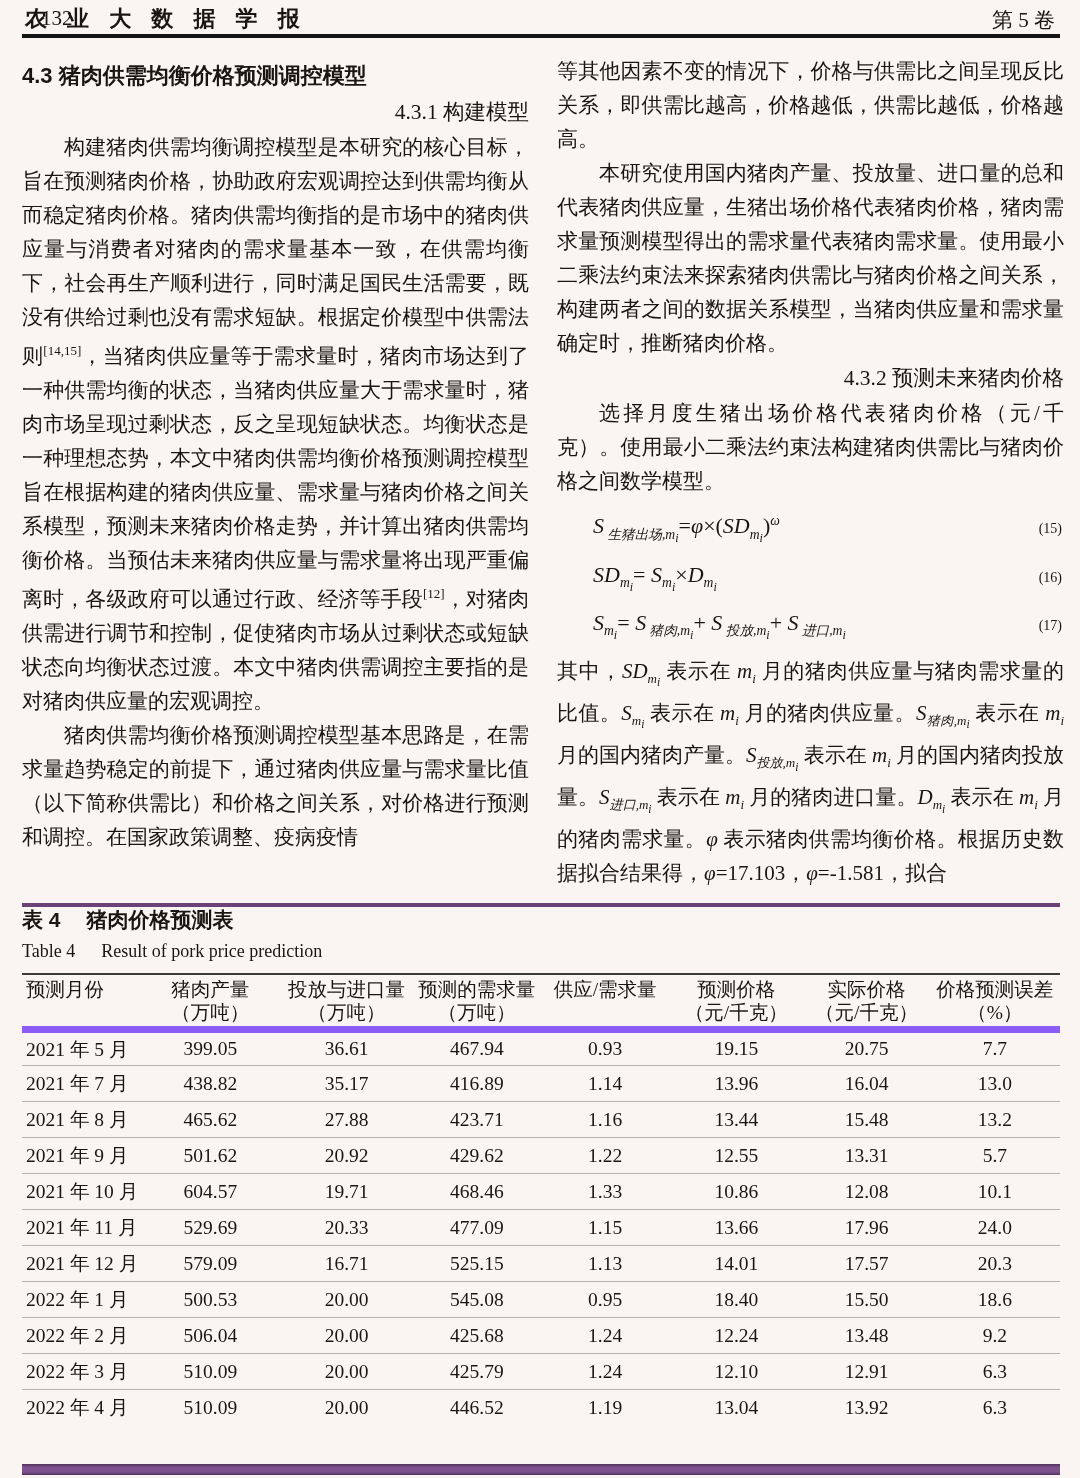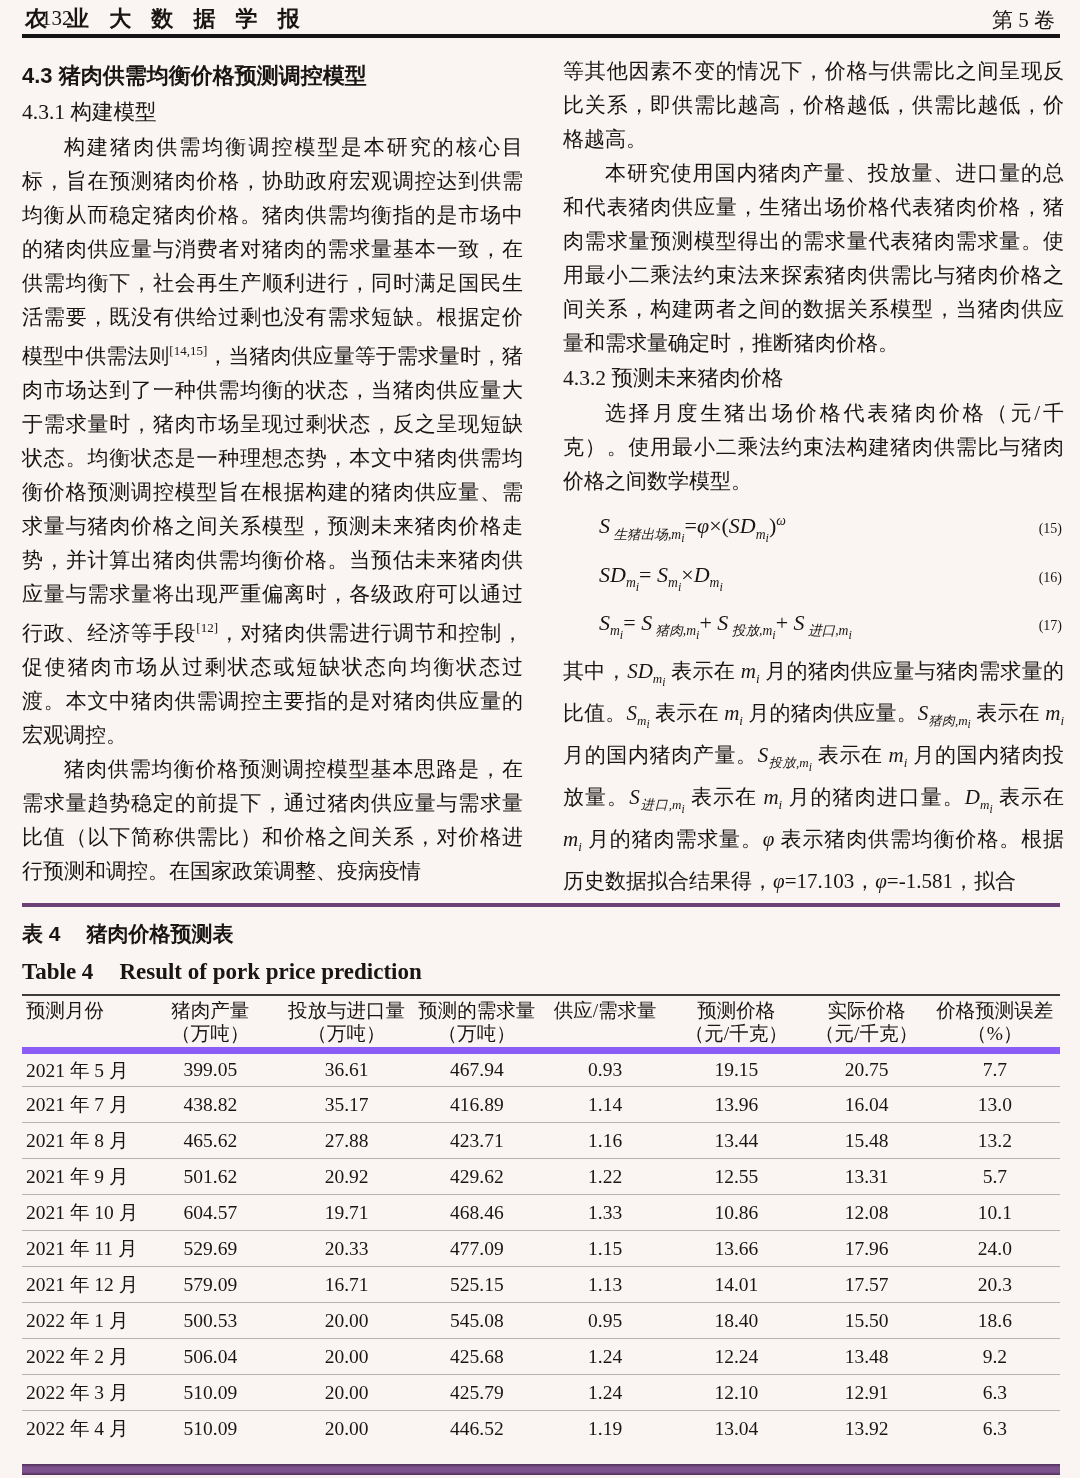--- a/index.html
+++ b/index.html
@@ -10,43 +10,43 @@
   
   .header { position:absolute; top:4px; left:25px; right:25px; height:30px; font-size:21px; }
   .pageno { position:absolute; left:16px; top:2px; }
   .journal { position:absolute; left:0; right:0; text-align:left; top:0;
              font-family:"Liberation Sans","DejaVu Sans",sans-serif; font-weight:700;
              font-size:22px; letter-spacing:7px; }
   .volume { position:absolute; right:0; top:2px;margin-left:36px; }
   .top-rule { position:absolute; top:34px; left:22px; right:20px; height:4px; background:#151515; }
 
   
-  .columns { position:absolute; top:54px; left:22px; right:16px; display:flex; gap:40px; }
+  .columns { position:absolute; top:54px; left:22px; right:16px; display:flex; gap:28px; }
   .col { width:50%; font-size:21px; line-height:34px; text-align:justify; }
   .h-bold { font-family:"Liberation Sans","DejaVu Sans",sans-serif; font-weight:700;
             font-size:22px; line-height:36px; text-align:left; margin-top:4px; }
-  .h-sub { font-size:21.5px; line-height:36px; text-align:left; }
+  .h-sub { font-size:21.5px; line-height:36px; text-align:right; }
   p.body { text-indent:2em; }
   p.noindent { text-indent:0; }
   sup { font-size:0.62em; }
   sub { font-size:0.62em; }
   .mi { font-family:"Liberation Serif",serif; font-style:italic; }
   .ms2 { font-size:0.55em; position:relative; top:0.3em; }
 
   .eq { display:flex; align-items:baseline; padding-left:36px; margin:6px 0 5px;
         font-size:22px; line-height:34px; text-align:center; }
   .eq-num { margin-left:auto; padding-right:2px; font-size:14px; }
 
   
   .table-section { position:absolute; top:903px; left:22px; right:20px; }
   .accent-rule { height:4px; background:#6b4176; }
-  .tbl-title-zh { margin-top:14px; font-family:"Liberation Sans","DejaVu Sans",sans-serif;
+  .tbl-title-zh { font-family:"Liberation Sans","DejaVu Sans",sans-serif;
                   font-weight:700; font-size:21px; line-height:26px; }
   .tbl-title-zh .gap, .tbl-title-en .gap { display:inline-block; width:26px; }
-  .tbl-title-en { margin-top:12px; font-size:23px; line-height:26px;font-weight:bold; }
+  .tbl-title-en { margin-top:5px; font-size:18px; line-height:26px; }
   table { width:100%; border-collapse:collapse; table-layout:fixed; margin-top:9px;
           font-size:19.5px; }
   thead tr { border-top:2.5px solid #3c3c3c; border-bottom:7px solid #8b5cf6; }
   th { font-weight:normal; vertical-align:top; padding:3px 2px 2px; line-height:23px;
        text-align:center; }
   th:first-child { text-align:left; padding-left:4px; }
   td { height:36px; text-align:center; border-bottom:1.5px solid #b7b2b0; padding:0 2px; }
   td:first-child { text-align:left; padding-left:4px; }
   tbody tr:last-child td { border-bottom:none; }
   .bottom-bar { position:absolute; left:22px; right:20px; top:1464px; height:11px;

